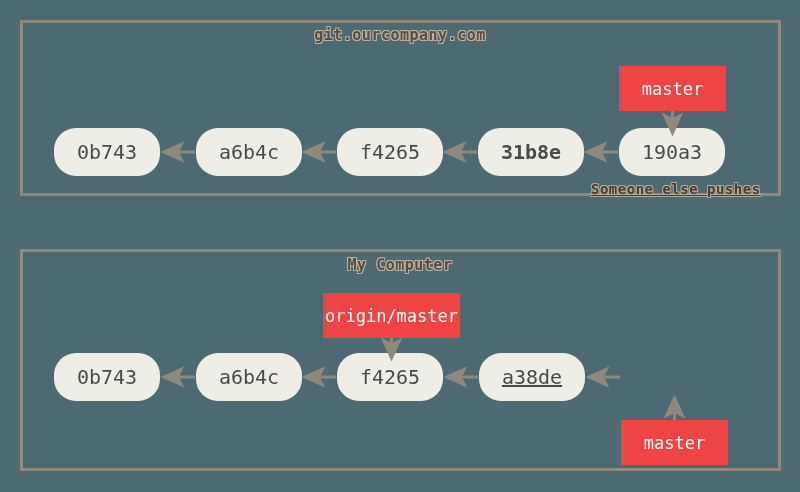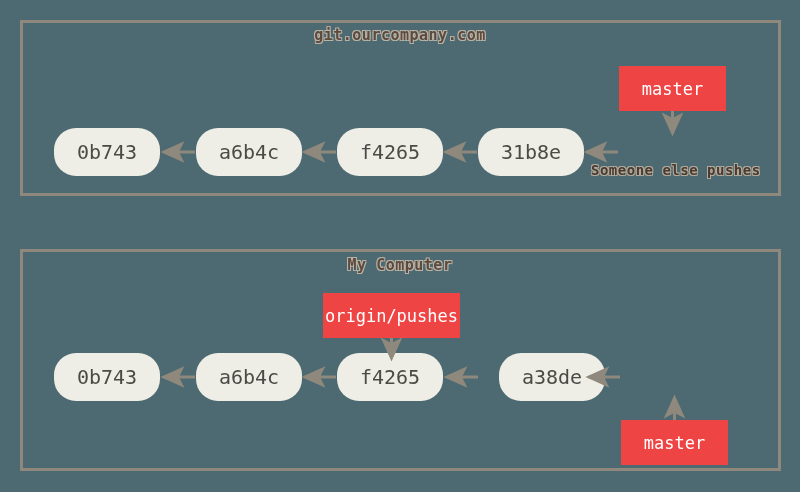--- a/index.html
+++ b/index.html
@@ -107,35 +107,36 @@
 <body>
 
 <div id="stage">
 
   <div class="panel" id="panel-remote"></div>
   <div class="panel-title" id="title-remote">git.ourcompany.com</div>
 
   <div class="commit" style="left:54px;  top:128px;">0b743</div>
   <div class="commit" style="left:196px; top:128px;">a6b4c</div>
   <div class="commit" style="left:337px; top:128px;">f4265</div>
-  <div class="commit" style="left:478px; top:128px;">31b8e</div>
+  <div class="commit" style="left:478px; top:128px;font-weight:bold;">31b8e</div>
+  <div class="commit" style="left:619px; top:128px;">190a3</div>
 
   <div class="ref-box" style="left:619px; top:66px; width:107px; height:45px;">master</div>
 
-  <div class="annotation" style="left:591px; top:162px;">Someone else pushes</div>
+  <div class="annotation" style="left:591px; top:181px;text-decoration:underline;">Someone else pushes</div>
 
   <div class="panel" id="panel-local"></div>
   <div class="panel-title" id="title-local">My Computer</div>
 
   <div class="commit" style="left:54px;  top:353px;">0b743</div>
   <div class="commit" style="left:196px; top:353px;">a6b4c</div>
   <div class="commit" style="left:337px; top:353px;">f4265</div>
-  <div class="commit" style="left:499px; top:353px;">a38de</div>
+  <div class="commit" style="left:479px; top:353px;text-decoration:underline;">a38de</div>
 
-  <div class="ref-box" style="left:323px; top:293px; width:137px; height:45px;">origin/pushes</div>
+  <div class="ref-box" style="left:323px; top:293px; width:137px; height:45px;">origin/master</div>
 
   <div class="ref-box" style="left:621px; top:420px; width:107px; height:45px;">master</div>
 
   <svg id="arrows" viewBox="0 0 800 492" xmlns="http://www.w3.org/2000/svg">
     <defs>
       <marker id="ah" markerWidth="9" markerHeight="9" refX="7.4" refY="4.5" orient="auto" markerUnits="strokeWidth">
         <path d="M 8.6 4.5 L 0.6 0.9 L 2.4 4.5 L 0.6 8.1 Z" fill="#8e897c"></path>
       </marker>
     </defs>
 

